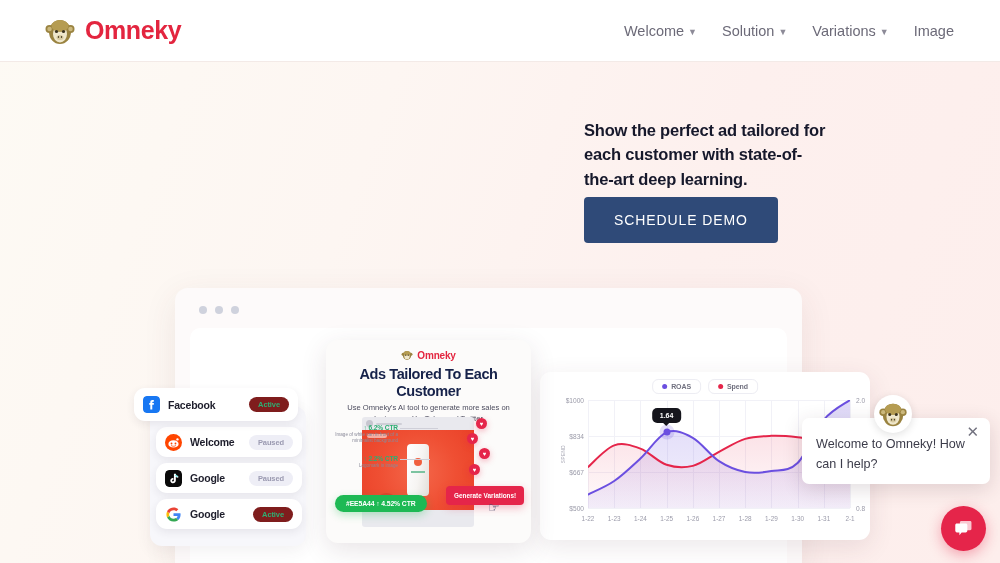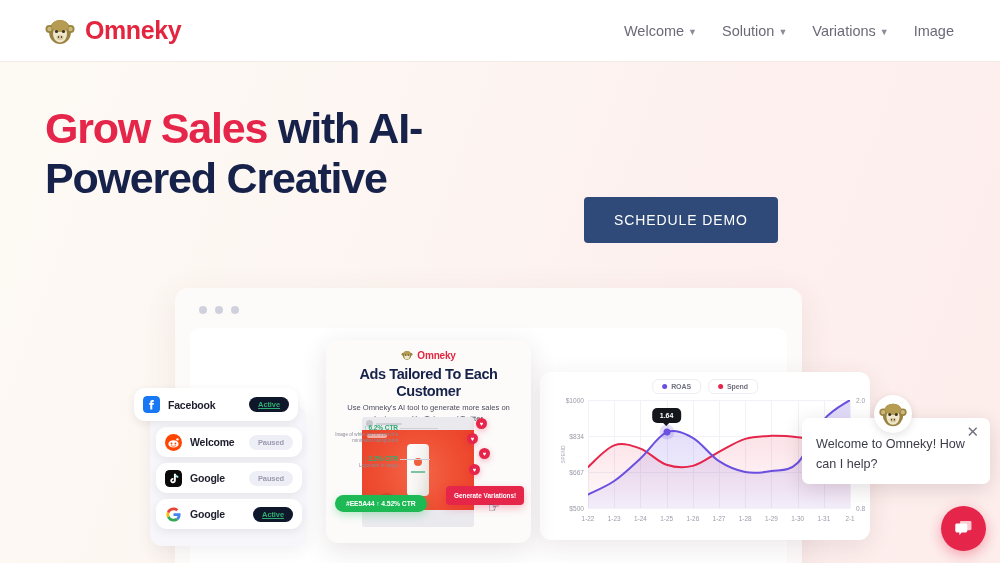--- a/index.html
+++ b/index.html
@@ -83,21 +83,21 @@
     box-shadow:0 3px 9px rgba(60,45,70,.09); padding:0 9px;
   }
   .pf-row.lead { width:164px; margin-left:0; height:33px; z-index:3; }
   .pf-row.sub  { width:146px; margin-left:22px; }
   .pf-ico { width:17px; height:17px; flex:0 0 17px; margin-right:8px; border-radius:4px; }
   .pf-name { font-size:10.5px; font-weight:700; color:#1d1d2b; letter-spacing:-0.2px;text-align:center; }
   .pf-badge {
     margin-left:auto; font-size:7.5px; font-weight:700; padding:3px 9px; border-radius:9px;
     letter-spacing:-0.1px;
   }
-  .pf-badge.active { background:#0f172a; color:#2eae72;text-decoration:underline; }
+  .pf-badge.active { background:#7f1d1d; color:#2eae72; }
   .pf-badge.paused { background:#eeeef6; color:#9b9ab1; }
 
   
   .adcard {
     position:absolute; left:326px; top:340px; width:205px; height:203px;
     background:#fcfbfa; border-radius:12px; z-index:10;
     box-shadow:0 7px 26px rgba(80,50,60,.13);
     padding-top:9px;
   }
   .ad-brand { display:flex; align-items:center; justify-content:center; gap:4px; }
@@ -263,24 +263,22 @@
       <div class="nav-link">
         <span>Variations</span>
         <span class="chev">▼</span>
       </div>
       <div class="nav-link">
         <span>Image</span>
       </div>
     </div>
   </div>
 
-  <h1 class="hero-title">
-    <span class="hl">Grow Sales</span><span> with AI-Powered Creative</span>
-  </h1>
-
+
+  <p class="hero-sub">Show the perfect ad tailored for each customer with state-of-the-art deep learning.</p>
   <button class="hero-btn">SCHEDULE DEMO</button>
 
   <div class="mock">
     <div class="mock-dots">
       <i></i>
       <i></i>
       <i></i>
     </div>
     <div class="mock-body"></div>
   </div>

